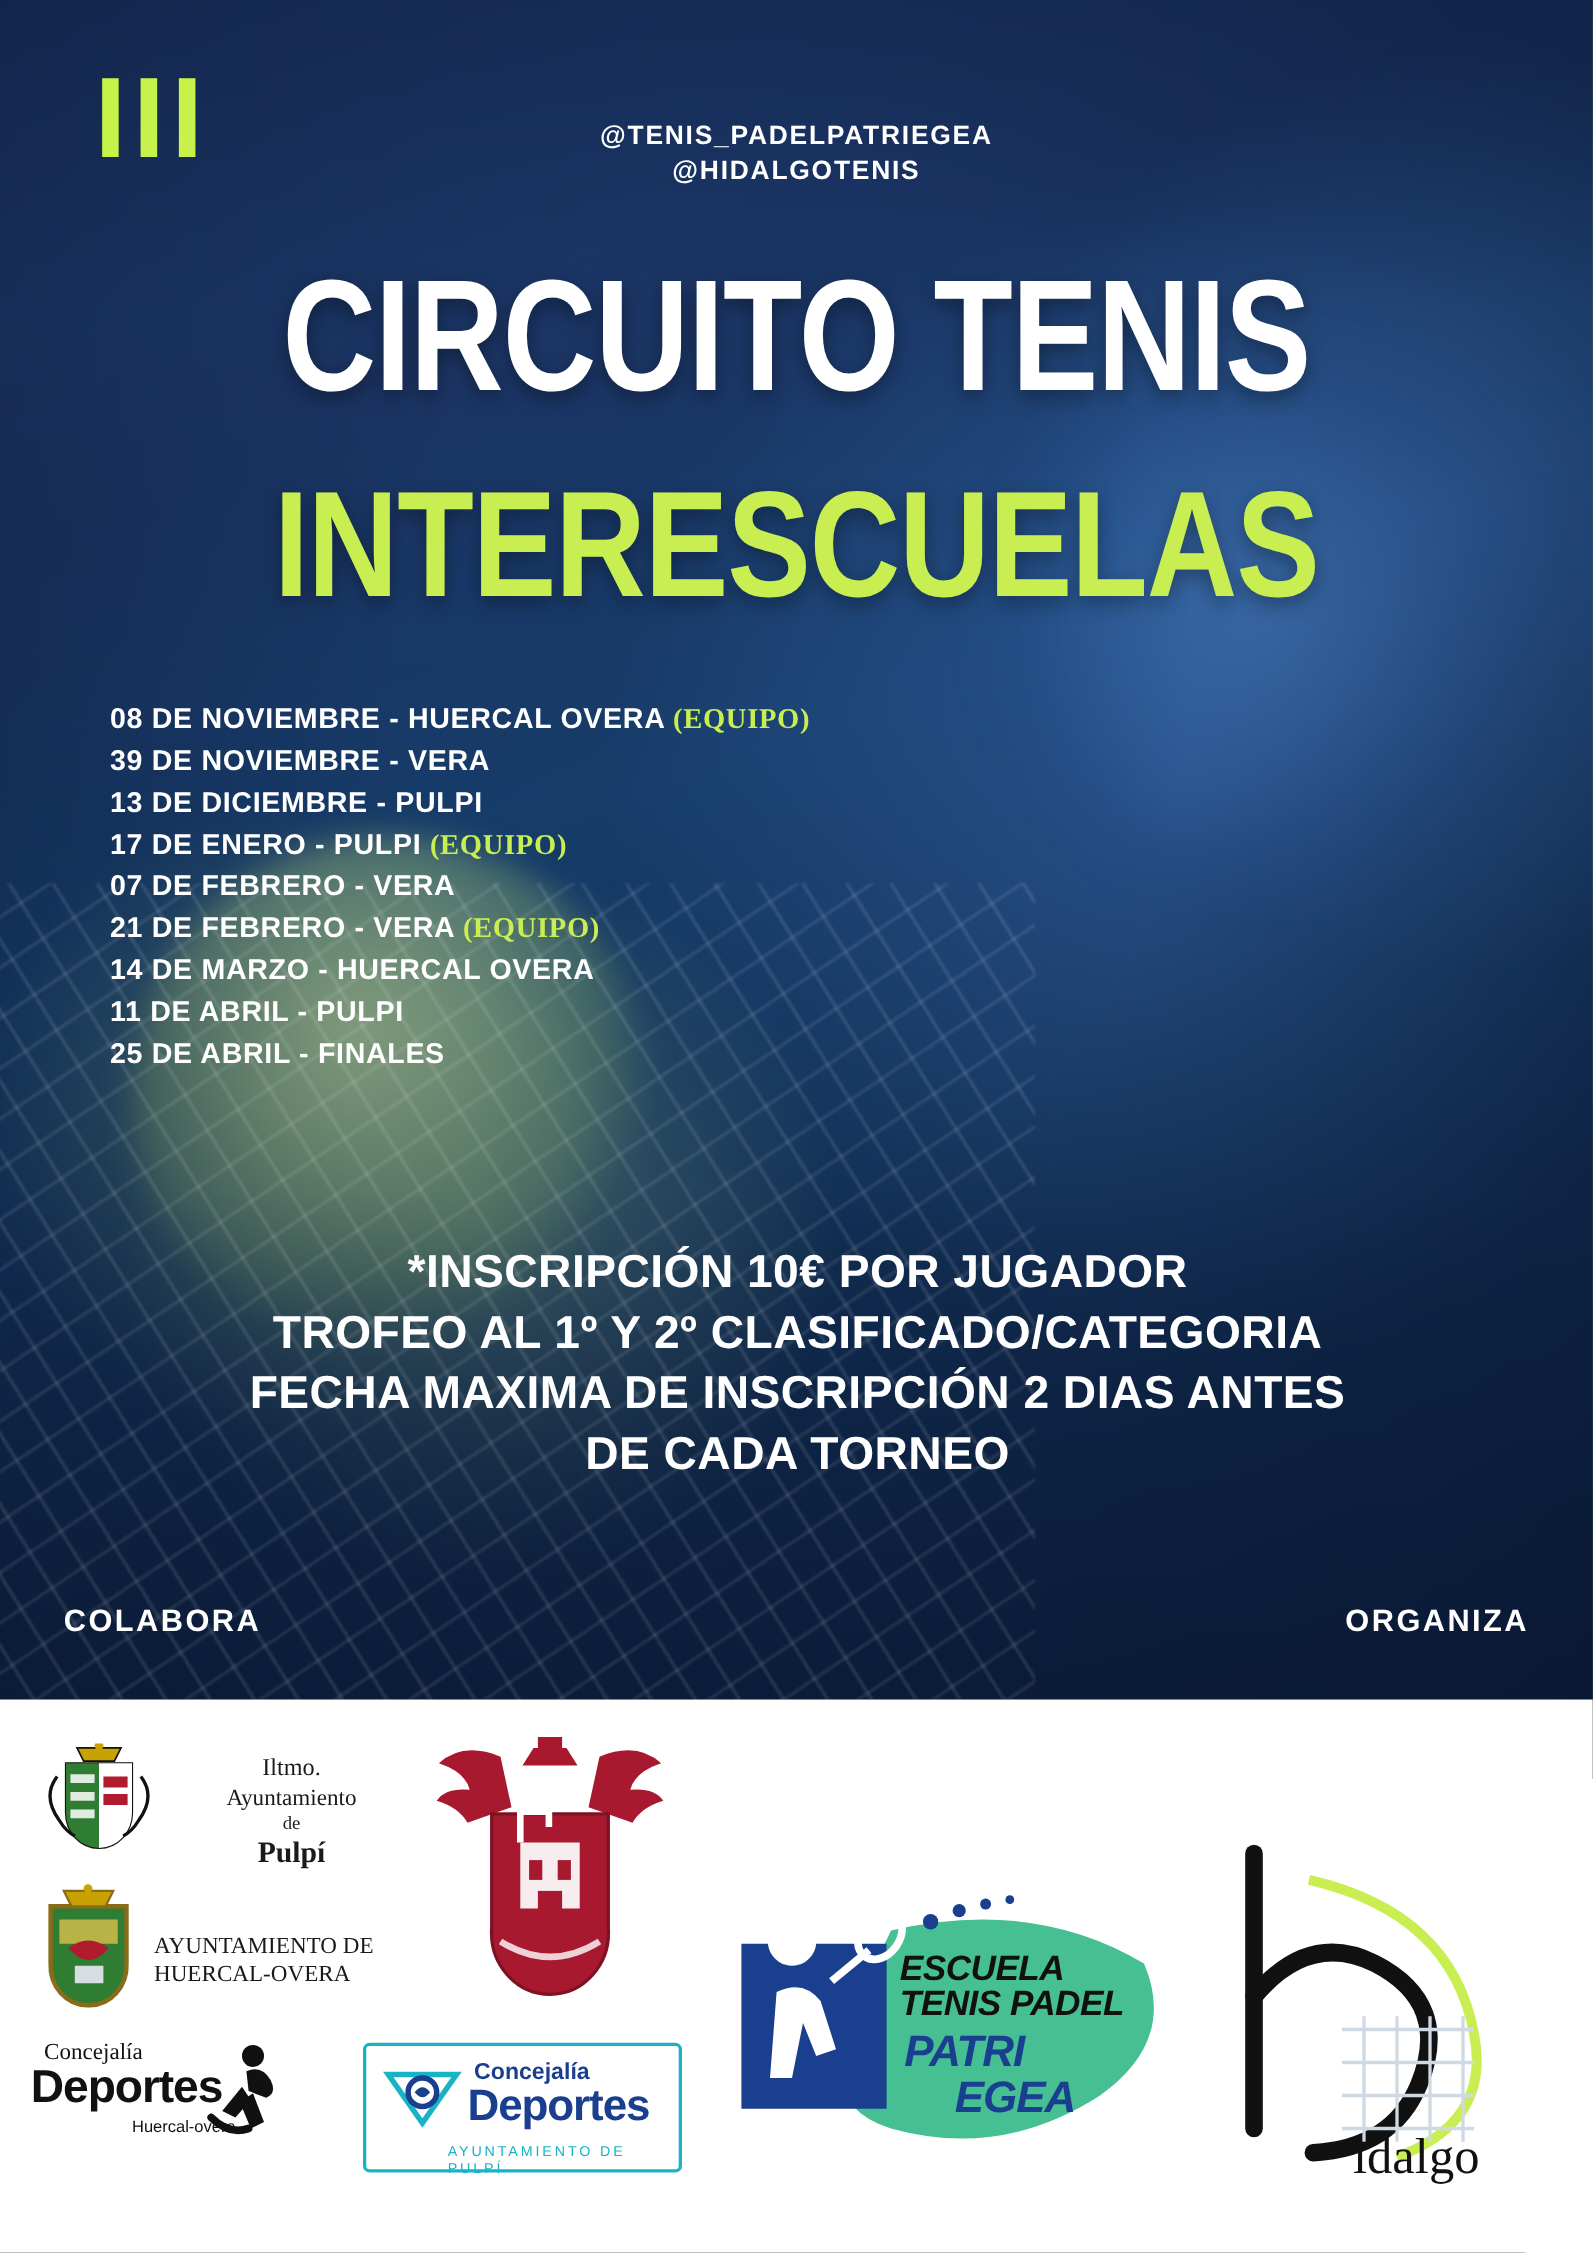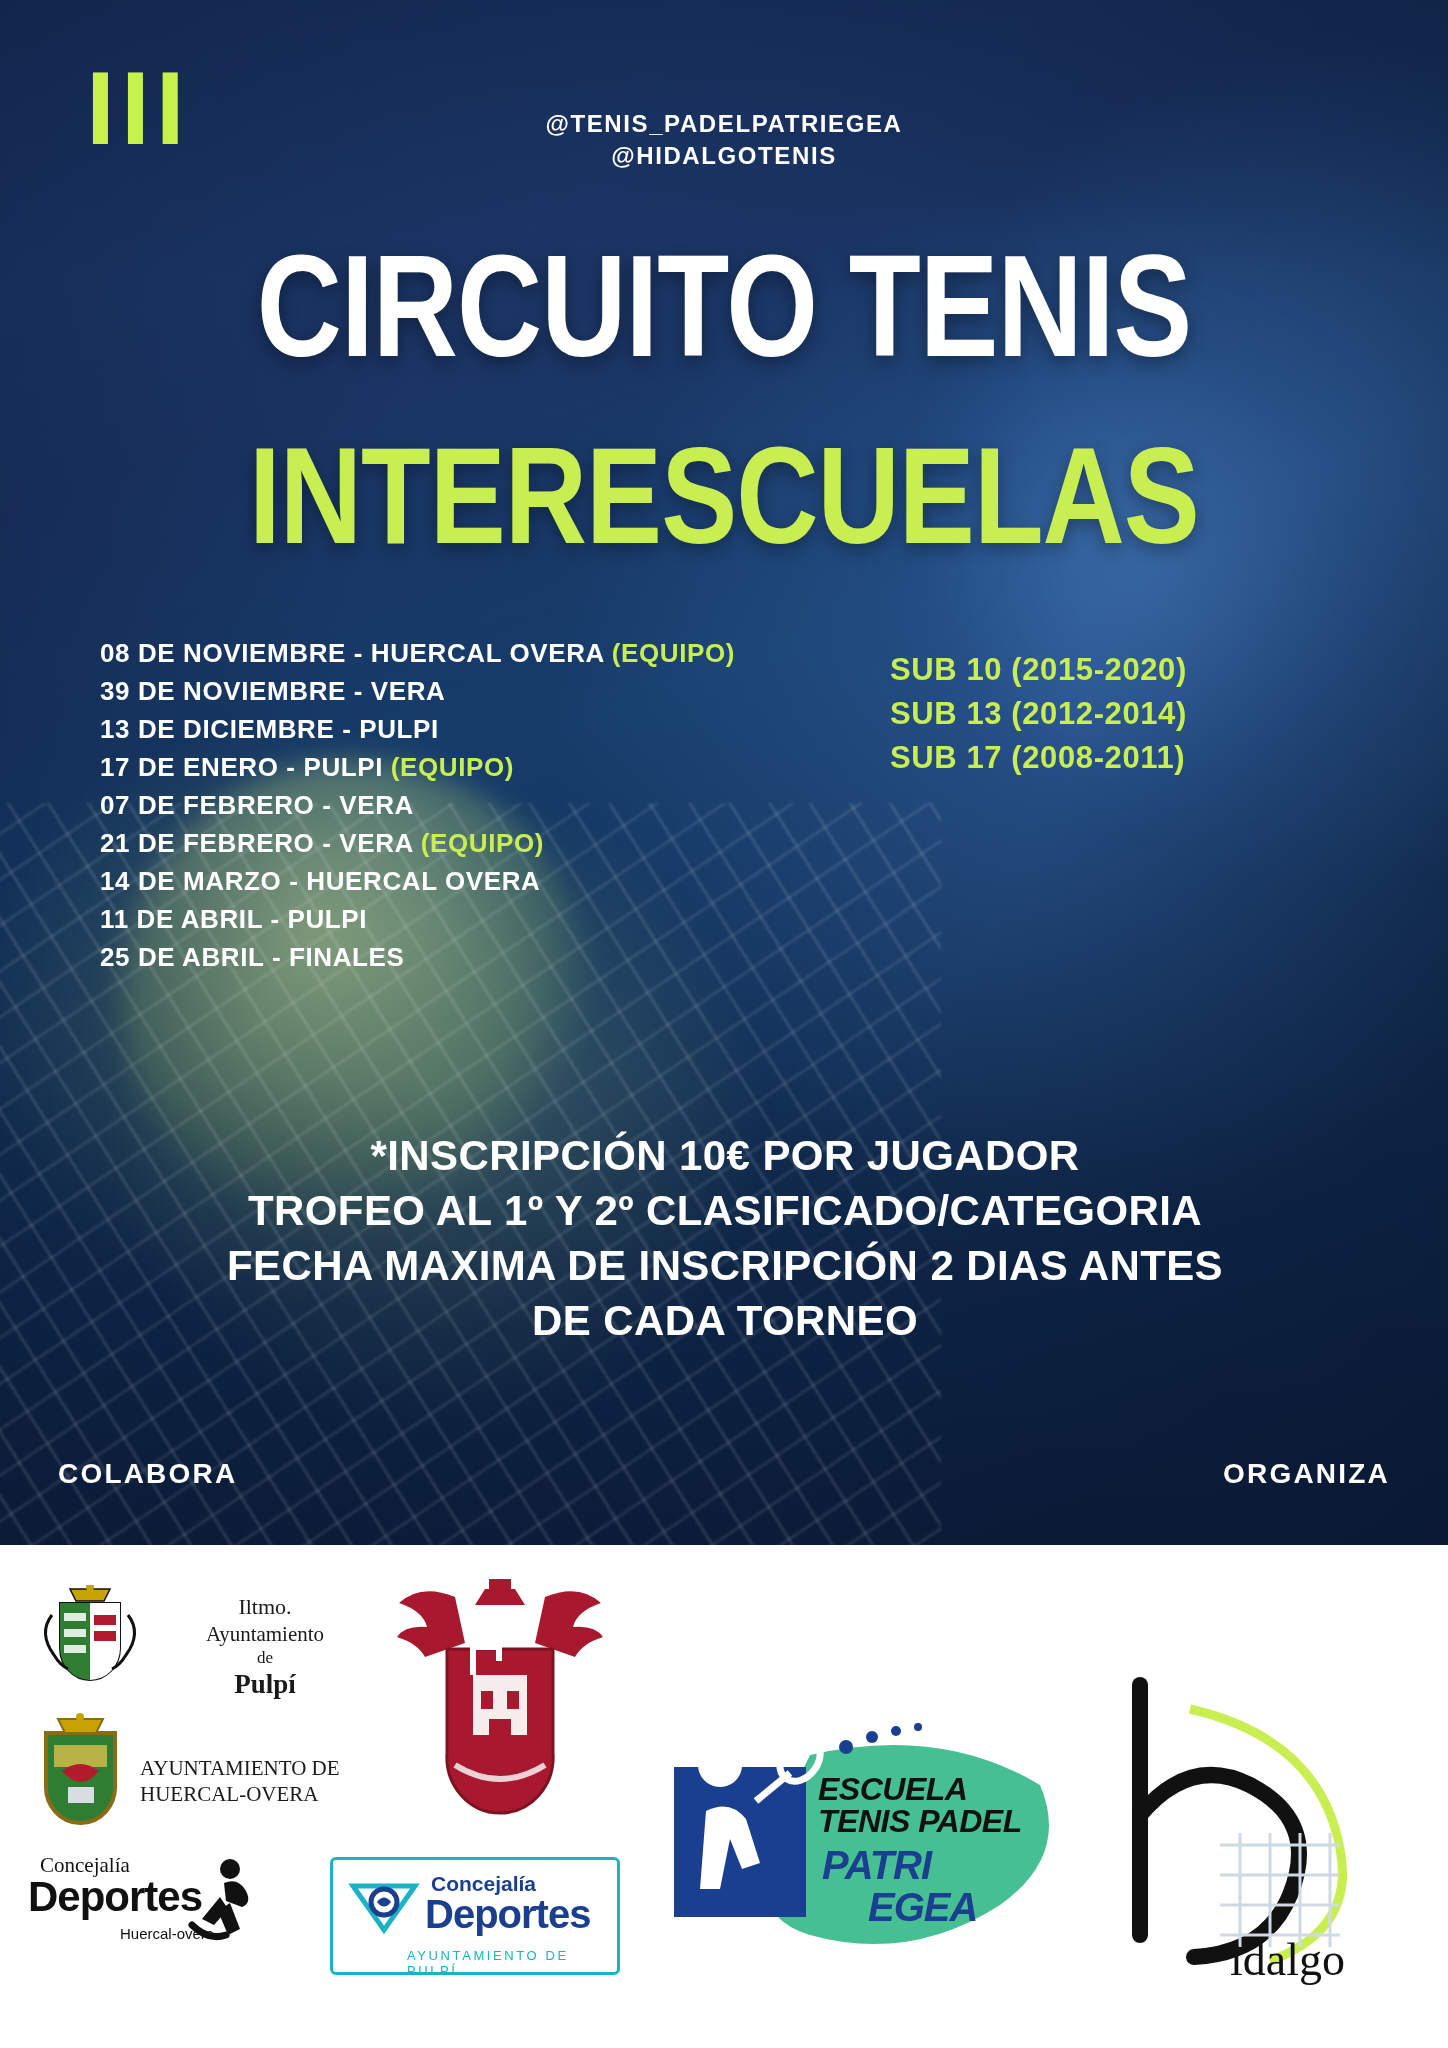--- a/index.html
+++ b/index.html
@@ -133,21 +133,21 @@
     position: absolute;
     left: 100px; top: 640px;
     width: 790px;
     color: #ffffff;
     font-size: 26px;
     font-weight: bold;
     letter-spacing: 0.6px;
     line-height: 1.0;
   }
   .date-row { height: 38px; white-space: nowrap; }
-  .date-row .tag { color: #c9ee52; }
+  .date-row .tag { color: #c9ee52; font-family: Liberation Serif, serif; }
 
   
   .cats {
     position: absolute;
     left: 890px; top: 648px;
     width: 480px;
     color: #c9ee52;
     font-size: 31px;
     font-weight: bold;
     letter-spacing: 0.6px;
@@ -264,25 +264,20 @@
         <div class="date-row"><span>39 DE NOVIEMBRE - VERA</span></div>
         <div class="date-row"><span>13 DE DICIEMBRE - PULPI</span></div>
         <div class="date-row"><span>17 DE ENERO - PULPI </span><span class="tag">(EQUIPO)</span></div>
         <div class="date-row"><span>07 DE FEBRERO - VERA</span></div>
         <div class="date-row"><span>21 DE FEBRERO - VERA </span><span class="tag">(EQUIPO)</span></div>
         <div class="date-row"><span>14 DE MARZO - HUERCAL OVERA</span></div>
         <div class="date-row"><span>11 DE ABRIL - PULPI</span></div>
         <div class="date-row"><span>25 DE ABRIL - FINALES</span></div>
       </div>
 
-    <div class="cats" id="cats-list">
-        <div>SUB 10 (2015-2020)</div>
-        <div>SUB 13 (2012-2014)</div>
-        <div>SUB 17 (2008-2011)</div>
-      </div>
 
     <div class="info" id="info-block">
         <div>*INSCRIPCIÓN 10€ POR JUGADOR</div>
         <div>TROFEO AL 1º Y 2º CLASIFICADO/CATEGORIA</div>
         <div>FECHA MAXIMA DE INSCRIPCIÓN 2 DIAS ANTES</div>
         <div>DE CADA TORNEO</div>
       </div>
 
     <div class="colabora">COLABORA</div>
     <div class="organiza">ORGANIZA</div>

